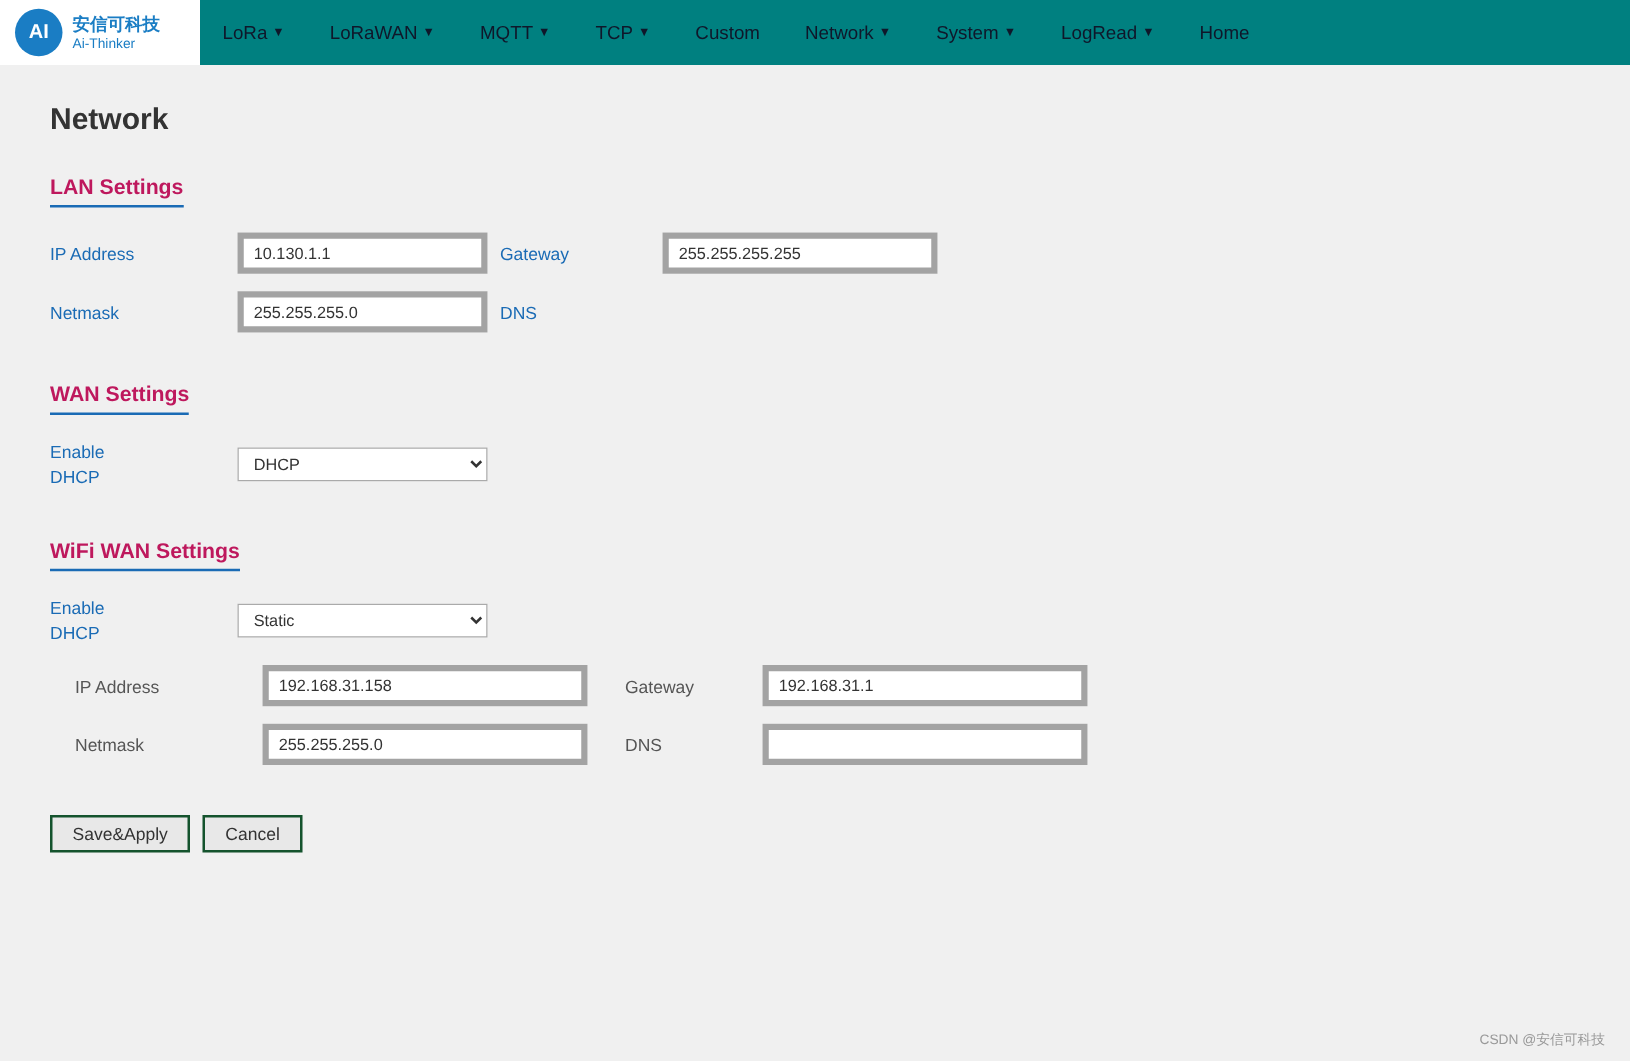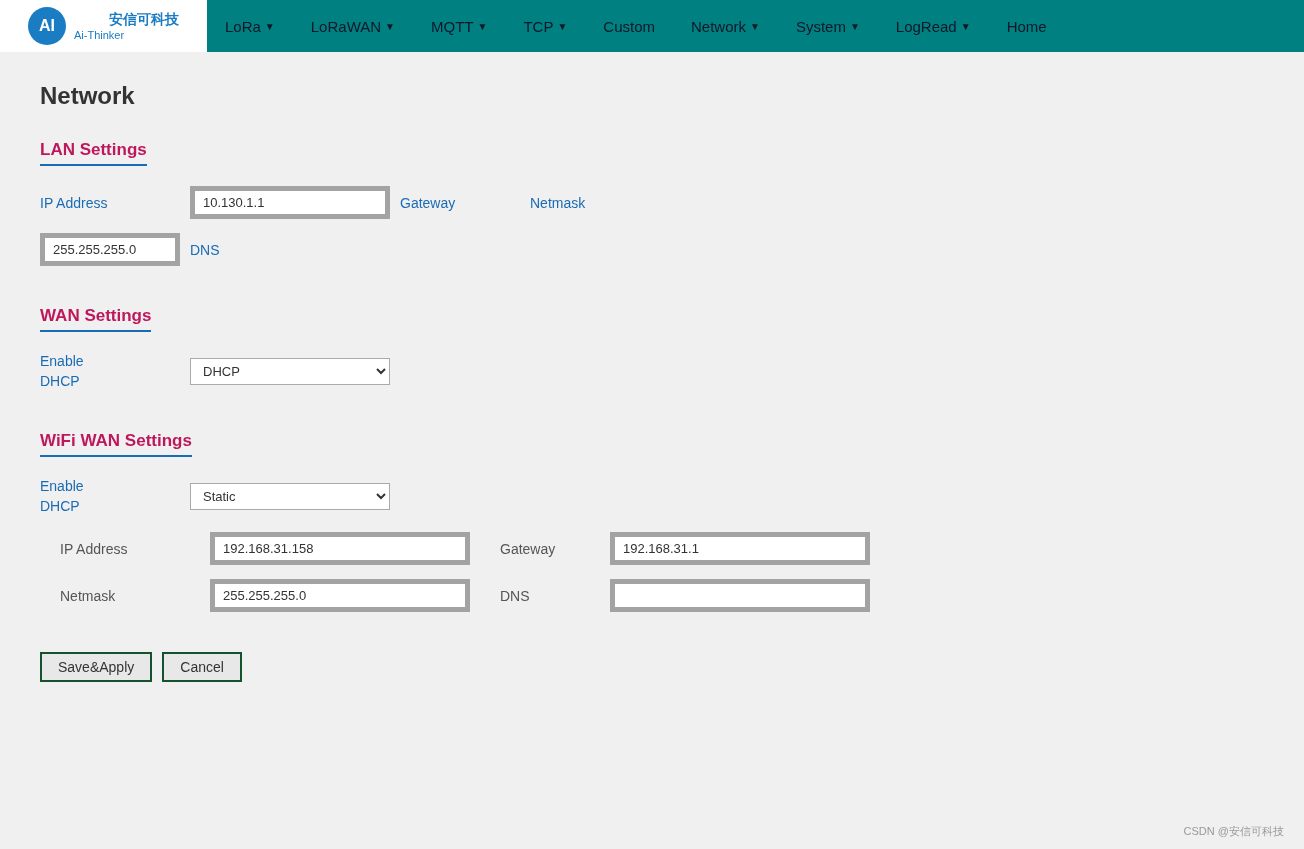--- a/index.html
+++ b/index.html
@@ -9,42 +9,42 @@
     .navbar {
       background: #008080;
       display: flex;
       align-items: stretch;
       height: 52px;
     }
     .navbar-brand {
       background: white;
       display: flex;
       align-items: center;
-      padding: 4px 28px;
+      padding: 4px 12px;
       gap: 8px;
       min-width: 160px;
     }
     .brand-logo {
       width: 38px;
       height: 38px;
       background: #1a7dc4;
       border-radius: 50%;
       display: flex;
       align-items: center;
       justify-content: center;
       color: white;
       font-weight: bold;
       font-size: 16px;
     }
     .brand-text {
       display: flex;
       flex-direction: column;
       color: #1a7dc4;
     }
-    .brand-name { font-size: 14px; font-weight: bold; margin-left: 35px; }
+    .brand-name { font-size: 14px; font-weight: bold; }
     .brand-sub { font-size: 11px; }
     .nav-items {
       display: flex;
       align-items: stretch;
       flex: 1;
     }
     .nav-item {
       display: flex;
       align-items: center;
       padding: 0 18px;
@@ -215,20 +215,21 @@
 
 <div class="main-content">
   <h1 class="page-title">Network</h1>
 
   <div class="section">
     <div class="section-title">LAN Settings</div>
     <div class="form-grid">
       <label class="form-label">IP Address</label>
       <input class="form-input" type="text" value="10.130.1.1" style="">
       <label class="form-label">Gateway</label>
+      <input class="form-input" type="text" value="255.255.255.255" style="">
 
       <label class="form-label">Netmask</label>
       <input class="form-input" type="text" value="255.255.255.0" style="">
       <label class="form-label">DNS</label>
     </div>
   </div>
 
   <div class="section">
     <div class="section-title">WAN Settings</div>
     <div class="wan-grid">

